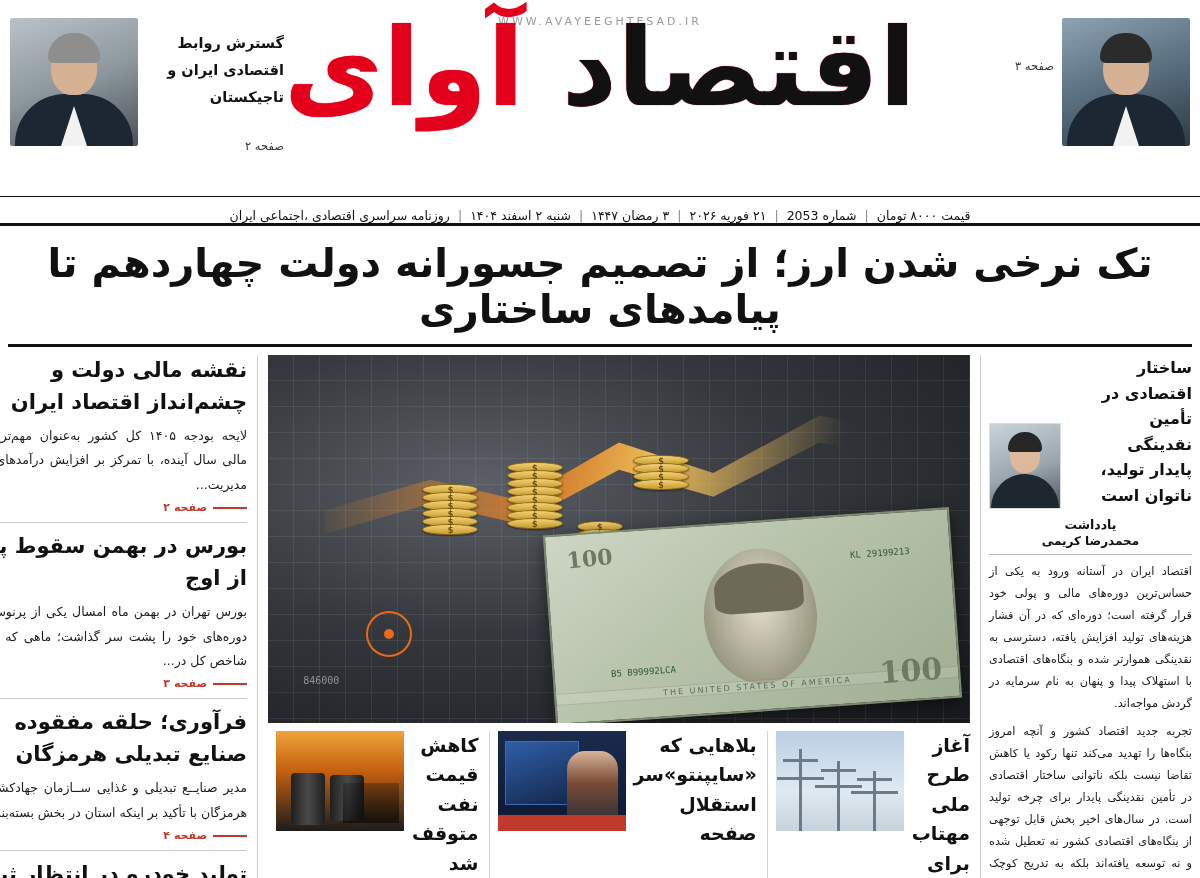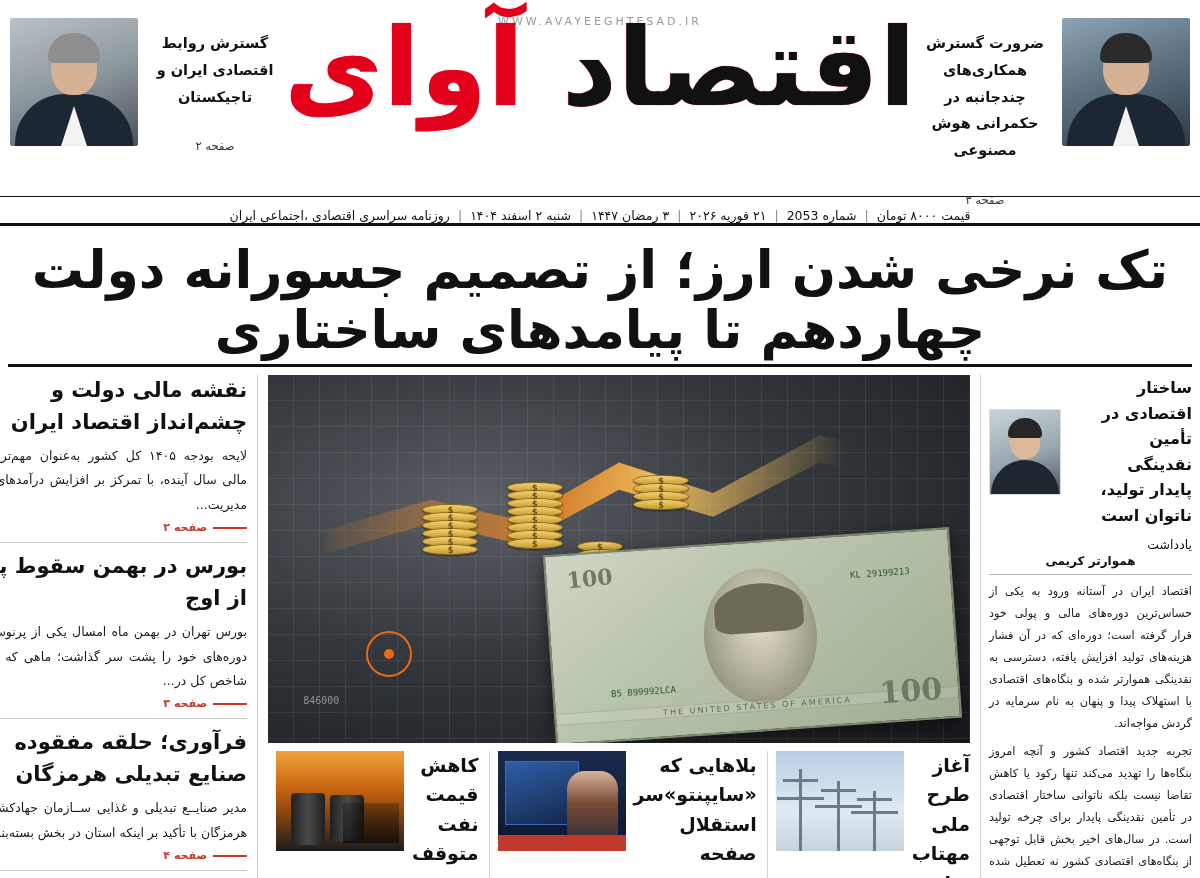--- a/index.html
+++ b/index.html
@@ -65,21 +65,20 @@
   .portrait .shirt {
     position:absolute; left:50%; bottom:0;
     width:26px; height:40px; margin-left:-13px;
     background:#f2f2f2;
     clip-path: polygon(50% 0,100% 100%,0 100%);
   }
   .portrait.gray { background: linear-gradient(160deg,#b9c2c8 0%,#8d979e 50%,#4a5258 100%); }
   .portrait.gray .hair { background:#8e8e8e; }
   .side-text {
     flex: 1;
-    text-align: center;
     font-size: 14.5px;
     line-height: 1.85;
     color: #111;
     font-weight: bold;
     padding-top: 12px;
   }
   .side-page {
     display:block;
     margin-top: 26px;
     font-size: 11.5px;
@@ -116,25 +115,25 @@
     gap: 8px;
     font-size: 12.5px;
     color:#111;
   }
   .infobar span { white-space: nowrap; margin-top: 10px; }
   .infobar .sep { color:#888; }
 
   
   .main-headline {
     text-align: center;
-    font-size: 52px;
+    font-size: 40px;
     font-weight: bold;
     color:#111;
     letter-spacing: -0.5px;
-    padding: 14px 10px 4px 10px;
+    padding: 14px 10px 12px 10px;
     border-bottom: 3px solid #111;
     margin: 0 8px;
   }
 
   
   .content {
     display:flex;
     padding: 8px 8px 0 8px;
     gap: 10px;
     height: 584px;
@@ -143,21 +142,21 @@
   
   .col-opinion {
     width: 212px;
     flex: 0 0 212px;
     border-left: 1px solid #cfcfcf;
     padding-left: 8px;
   }
   .opinion-head {
     display:flex;
     gap: 24px;
-    align-items:center;
+    align-items:flex-end;
     padding-bottom: 6px;
   }
   .op-portrait {
     width: 72px; height: 86px;
     flex: 0 0 72px;
     border: 1px solid #ddd;
     position: relative;
     overflow:hidden;
     background: linear-gradient(160deg,#c9d3da 0%,#9aa6ae 55%,#4c555c 100%);
   }
@@ -166,22 +165,23 @@
   .op-portrait .body { position:absolute; left:50%; bottom:0; width:68px;height:34px;margin-left:-34px;border-radius:34px 34px 0 0;background:#1e2630;}
   .op-title {
     flex:1;
     text-align:right;
     font-size: 16px;
     font-weight: bold;
     line-height: 1.6;
     color:#111;
   }
   .op-kicker {
+    text-align:center;
     font-size: 12.5px;
-    font-weight:normal;
+    font-weight:bold;
     color:#111;
     margin: 2px 0 2px 0;
   }
   .op-author {
     text-align:center;
     font-size: 12px;
     font-weight: bold;
     color:#111;
     border-bottom: 1px solid #bbb;
     padding-bottom: 6px;
@@ -426,21 +426,20 @@
     <div class="website-url">WWW.AVAYEEGHTESAD.IR</div>
 
     <div class="side-block right">
       <div class="portrait">
         <div class="body"></div>
           <div class="shirt"></div>
           <div class="head"></div>
           <div class="hair"></div>
       </div>
       <div class="side-text">
-        <span>ضرورت گسترش همکاری‌های چندجانبه در حکمرانی هوش مصنوعی</span>
         <span class="side-page">صفحه ۳</span>
       </div>
     </div>
 
     <div class="logo-area">
       <div class="logo">
         <span class="black">اقتصاد</span>
         <span>آوای</span>
       </div>
     </div>
@@ -480,21 +479,21 @@
     <div class="col-opinion">
       <div class="opinion-head">
         <div class="op-title">ساختار اقتصادی در تأمین نقدینگی پایدار تولید، ناتوان است</div>
         <div class="op-portrait">
           <div class="body"></div>
             <div class="head"></div>
             <div class="hair"></div>
         </div>
       </div>
       <div class="op-kicker">یادداشت</div>
-      <div class="op-author">هموارتر کریمی</div>
+      <div class="op-author">محمدرضا کریمی</div>
       <div class="op-body">
         <p>اقتصاد ایران در آستانه ورود به یکی از حساس‌ترین دوره‌های مالی و پولی خود قرار گرفته است؛ دوره‌ای که در آن فشار هزینه‌های تولید افزایش یافته، دسترسی به نقدینگی هموارتر شده و بنگاه‌های اقتصادی با استهلاک پیدا و پنهان به نام سرمایه در گردش مواجه‌اند.</p>
         <p>تجربه جدید اقتصاد کشور و آنچه امروز بنگاه‌ها را تهدید می‌کند تنها رکود یا کاهش تقاضا نیست بلکه ناتوانی ساختار اقتصادی در تأمین نقدینگی پایدار برای چرخه تولید است. در سال‌های اخیر بخش قابل توجهی از بنگاه‌های اقتصادی کشور نه تعطیل شده و نه توسعه یافته‌اند بلکه به تدریج کوچک شده‌اند.</p>
         <p>کاهش ظرفیت تولید، کاهش نیروی انسانی، محدود شدن خطوط تولید و توقف سرمایه‌گذاری جدید نشانه‌های یک پدیده خاموش اما خطرناک است؛ پدیده‌ای که به فرسایش تدریجی بنگاه‌ها منجر می‌شود و آثار آن در میان‌مدت و بلندمدت خود را در تعطیلی رسمی و احساس می‌کند.</p>
 
       </div>
     </div>
 
     <div class="col-center">
 

